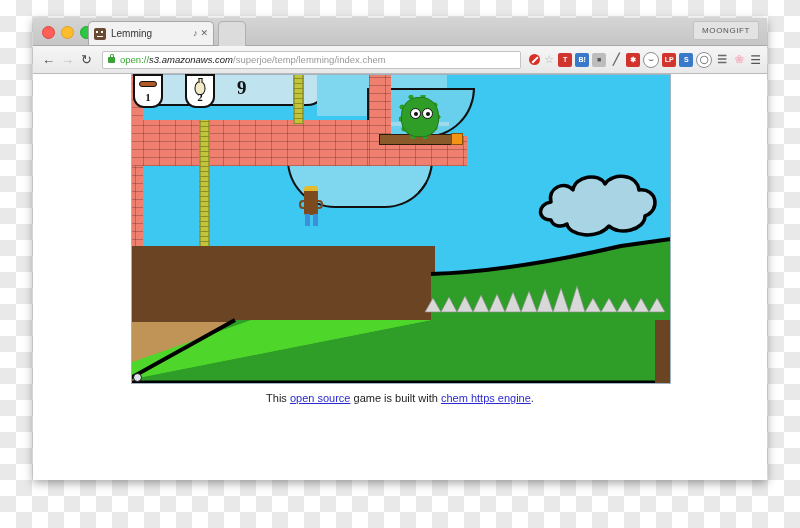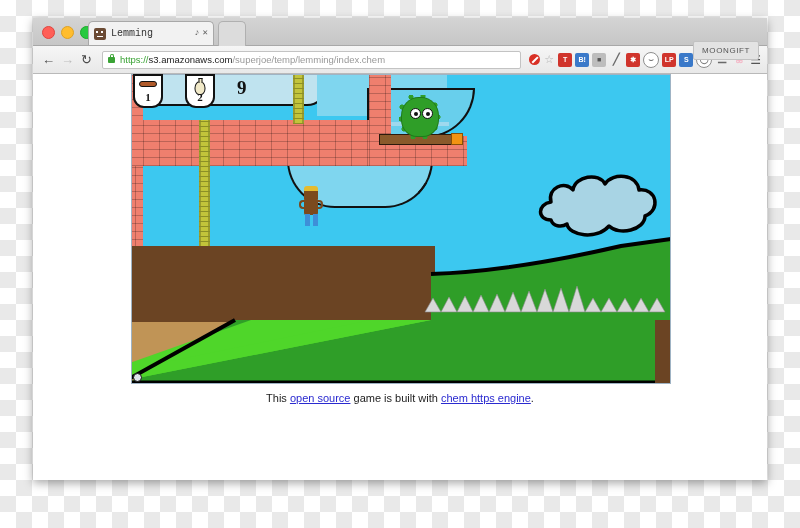--- a/index.html
+++ b/index.html
@@ -28,39 +28,39 @@
   }
   .lights{position:absolute;left:9px;top:8px;display:flex;gap:6px;}
   .light{width:11px;height:11px;border-radius:50%;}
   .l-red{background:#ff5f57;border:1px solid #e0443e;}
   .l-yel{background:#ffbd2e;border:1px solid #dea123;}
   .l-grn{background:#28c940;border:1px solid #1aab29;}
   #tab{
     position:absolute;left:55px;top:3px;width:126px;height:24px;
     background:#f2f2f2;border:1px solid #a8a8a8;border-bottom:none;
     border-radius:5px 5px 0 0;
-    display:flex;align-items:center;padding:0 5px;box-sizing:border-box;font-family:Liberation Mono, monospace;
+    display:flex;align-items:center;padding:0 5px;box-sizing:border-box;
   }
   #favicon{
     width:12px;height:12px;background:#6b4a33;border-radius:2px;flex:0 0 auto;
     position:relative;
   }
   #favicon:before{content:"";position:absolute;left:2px;top:3px;width:2px;height:2px;background:#fff;box-shadow:5px 0 0 #fff;}
   #favicon:after{content:"";position:absolute;left:3px;top:8px;width:6px;height:1px;background:#fff;}
   #tab-title{
     font-size:10px;color:#333;margin-left:5px;flex:1 1 auto;white-space:nowrap;
     overflow:hidden;text-overflow:ellipsis;
   }
   .tab-icon{font-size:9px;color:#666;margin-left:3px;line-height:1;}
   #tab-spare{
     position:absolute;left:185px;top:3px;width:26px;height:24px;
     background:#dcdcdc;border:1px solid #b0b0b0;border-bottom:none;border-radius:5px 5px 0 0;
   }
   #moongift{
-    position:absolute;right:8px;top:23px;height:17px;
+    position:absolute;right:8px;top:3px;height:17px;
     background:#e3e3e3;border:1px solid #c2c2c2;border-radius:2px;
     padding:0 8px;display:flex;align-items:center;
     font-size:8px;color:#555;letter-spacing:.6px;
   }
   
   #toolbar{
     height:28px;background:linear-gradient(#f6f6f6,#e8e8e8);
     border-bottom:1px solid #b9b9b9;
     display:flex;align-items:center;padding:0 6px;box-sizing:border-box;
   }
@@ -73,21 +73,21 @@
     display:flex;align-items:center;padding:0 5px;box-sizing:border-box;
     font-size:9.5px;overflow:hidden;white-space:nowrap;
   }
   #lock{
     width:7px;height:6px;background:#3aa335;border-radius:1px;position:relative;
     margin-right:5px;flex:0 0 auto;
   }
   #lock:before{content:"";position:absolute;left:1.5px;top:-3px;width:4px;height:4px;
     border:1.3px solid #3aa335;border-bottom:none;border-radius:2px 2px 0 0;box-sizing:border-box;}
   .url-scheme{color:#3aa335;}
-  .url-host{color:#222;}
+  .url-host{color:#222;font-style:italic;}
   .url-path{color:#999;}
   #star{font-size:11px;color:#b5b5b5;margin-left:4px;}
   #blockicon{
     width:11px;height:11px;border-radius:50%;background:#d93025;flex:0 0 auto;
     position:relative;margin-left:2px;
   }
   #blockicon:after{content:"";position:absolute;left:1.5px;top:4.6px;width:8px;height:1.8px;
     background:#fff;transform:rotate(-45deg);}
   #exts{display:flex;align-items:center;gap:3px;margin-left:4px;}
   .ext{width:14px;height:14px;border-radius:2px;display:flex;align-items:center;
@@ -208,21 +208,21 @@
     <div id="moongift">MOONGIFT</div>
   </div>
 
   <div id="toolbar">
     <div class="navbtn">←</div>
     <div class="navbtn dim">→</div>
     <div class="navbtn">↻</div>
 
     <div id="omnibox">
       <div id="lock"></div>
-      <span class="url-scheme">https://</span>
+      <span class="url-scheme">open://</span>
         <span class="url-host">s3.amazonaws.com</span>
         <span class="url-path">/superjoe/temp/lemming/index.chem</span>
     </div>
 
     <div id="blockicon"></div>
     <div id="star">☆</div>
 
     <div id="exts">
       <div class="ext red">T</div>
       <div class="ext blue">B!</div>

